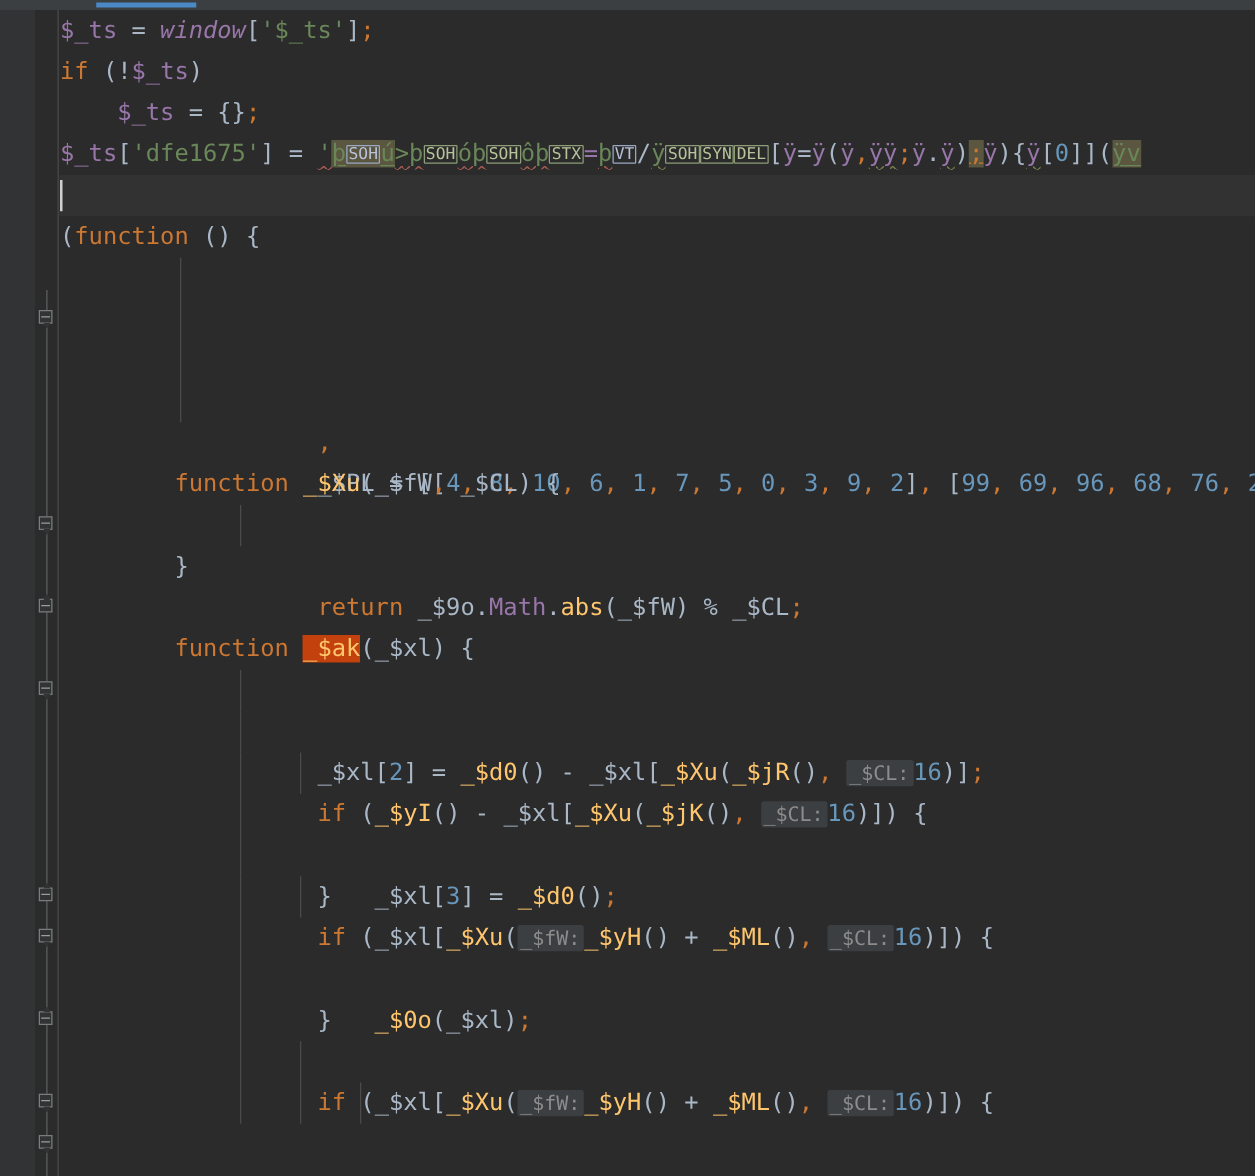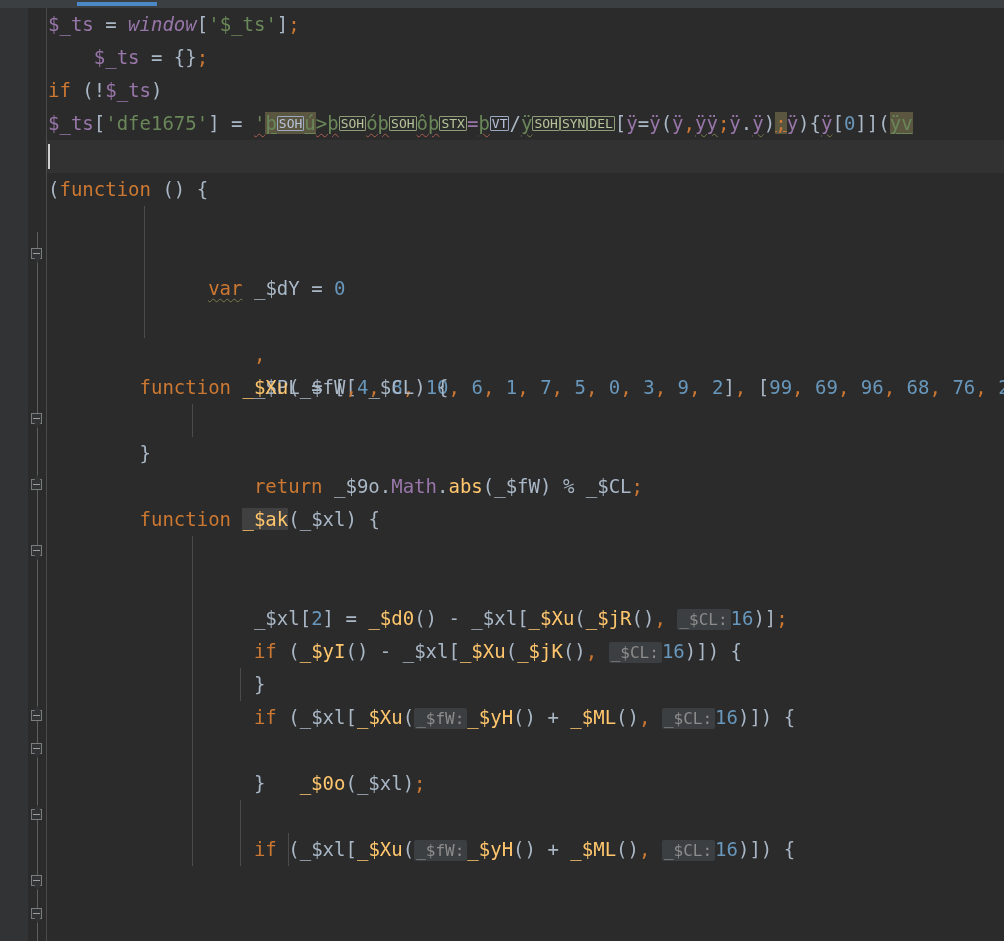--- a/index.html
+++ b/index.html
@@ -167,21 +167,21 @@
   .hint {
     background: #3c3f41;
     color: #8c8c8c;
     font-size: 16px;
     border-radius: 2px;
     padding: 1px 3px 1px 2px;
   }
 
   
   .usage-hl {
-    background: #404040;
+    background: #c2410c;
   }
 
   
   .ctrl {
     display: inline-block;
     font-size: 13px;
     line-height: 13px;
     vertical-align: 2px;
     border: 1px solid #8c9d77;
     border-radius: 1px;
@@ -215,37 +215,36 @@
   <div class="fold-marker end" style="top:702px;"></div>
   <div class="fold-marker start" style="top:735px;"></div>
   <div class="fold-marker end" style="top:801px;"></div>
   <div class="fold-marker start" style="top:867px;"></div>
   <div class="fold-marker start" style="top:900px;"></div>
 
   <div id="code">
 
     <div class="line"><span class="txt"><span class="cls">$_ts</span><span class="op"> = </span><span class="global">window</span><span class="brk">[</span><span class="str">'$_ts'</span><span class="brk">]</span><span class="semi">;</span></span></div>
 
+    <div class="line"><span class="txt"><span class="kw">if</span><span class="op"> </span><span class="brk">(</span><span class="op">!</span><span class="cls">$_ts</span><span class="brk">)</span></span></div>
+
     <div class="line"><span class="txt">    <span class="cls">$_ts</span><span class="op"> = </span><span class="brk">{}</span><span class="semi">;</span></span></div>
-
-    <div class="line"><span class="txt"><span class="kw">if</span><span class="op"> </span><span class="brk">(</span><span class="op">!</span><span class="cls">$_ts</span><span class="brk">)</span></span></div>
 
 
     <div class="line"><span class="txt"><span class="cls">$_ts</span><span class="brk">[</span><span class="str">'dfe1675'</span><span class="brk">]</span><span class="op"> = </span><span class="str spell">'</span><span class="str strsel spell">þ<span class="ctrl ctrlw">SOH</span>ú</span><span class="str spell">&gt;þ<span class="ctrl">SOH</span>óþ<span class="ctrl">SOH</span>ôþ<span class="ctrl">STX</span></span><span class="cls">=</span><span class="str spell">þ<span class="ctrl ctrlw">VT</span></span><span class="punct">/</span><span class="str typo">ÿ<span class="ctrl">SOH</span><span class="ctrl">SYN</span><span class="ctrl">DEL</span></span><span class="brk">[</span><span class="cls">ÿ</span><span class="op">=</span><span class="cls">ÿ</span><span class="brk">(</span><span class="cls">ÿ</span><span class="semi">,</span><span class="cls typo">ÿÿ</span><span class="semi">;</span><span class="cls">ÿ</span><span class="punct">.</span><span class="cls typo">ÿ</span><span class="brk">)</span><span class="semi strsel">;</span><span class="cls">ÿ</span><span class="brk">)</span><span class="brk">{</span><span class="cls typo">ÿ</span><span class="brk">[</span><span class="num">0</span><span class="brk">]]</span><span class="brk">(</span><span class="str strsel typo">ÿv</span></span></div>
 
     <div class="line current">
       <div id="caret"></div>
       <span class="txt"> </span>
     </div>
 
     <div class="line"><span class="txt"><span class="brk">(</span><span class="kw">function</span><span class="op"> </span><span class="brk">()</span><span class="op"> </span><span class="brk">{</span></span></div>
 
     <div class="line">
       <div class="iguide" style="left:97px;"></div>
-      <span class="txt">        <span class="kw typo">var</span><span class="op"> </span><span class="ident">_$dY</span><span class="op"> = </span><span class="num">0</span></span>
     </div>
 
     <div class="line">
       <div class="iguide" style="left:97px;"></div>
       <span class="txt"> </span>
     </div>
 
     <div class="line">
       <div class="iguide" style="left:97px;"></div>
       <span class="txt">            <span class="semi">,</span></span>
@@ -275,20 +274,25 @@
     <div class="line">
       <div class="iguide" style="left:145px;"></div>
       <span class="txt">            <span class="ident">_$xl</span><span class="brk">[</span><span class="num">2</span><span class="brk">]</span><span class="op"> = </span><span class="fn">_$d0</span><span class="brk">()</span><span class="op"> - </span><span class="ident">_$xl</span><span class="brk">[</span><span class="fn">_$Xu</span><span class="brk">(</span><span class="fn">_$jR</span><span class="brk">()</span><span class="semi">,</span> <span class="hint">_$CL:</span><span class="num">16</span><span class="brk">)]</span><span class="semi">;</span></span>
     </div>
 
     <div class="line">
       <div class="iguide" style="left:145px;"></div>
       <span class="txt">            <span class="kw">if</span><span class="op"> </span><span class="brk">(</span><span class="fn">_$yI</span><span class="brk">()</span><span class="op"> - </span><span class="ident">_$xl</span><span class="brk">[</span><span class="fn">_$Xu</span><span class="brk">(</span><span class="fn">_$jK</span><span class="brk">()</span><span class="semi">,</span> <span class="hint">_$CL:</span><span class="num">16</span><span class="brk">)])</span><span class="op"> </span><span class="brk">{</span></span>
     </div>
 
+    <div class="line">
+      <div class="iguide" style="left:145px;"></div>
+      <div class="iguide" style="left:193px;"></div>
+      <span class="txt">                <span class="ident">_$xl</span><span class="brk">[</span><span class="num">3</span><span class="brk">]</span><span class="op"> = </span><span class="fn">_$d0</span><span class="brk">()</span><span class="semi">;</span></span>
+    </div>
 
     <div class="line">
       <div class="iguide" style="left:145px;"></div>
       <span class="txt">            <span class="brk">}</span></span>
     </div>
 
     <div class="line">
       <div class="iguide" style="left:145px;"></div>
       <span class="txt">            <span class="kw">if</span><span class="op"> </span><span class="brk">(</span><span class="ident">_$xl</span><span class="brk">[</span><span class="fn">_$Xu</span><span class="brk">(</span><span class="hint">_$fW:</span><span class="fn">_$yH</span><span class="brk">()</span><span class="op"> + </span><span class="fn">_$ML</span><span class="brk">()</span><span class="semi">,</span> <span class="hint">_$CL:</span><span class="num">16</span><span class="brk">)])</span><span class="op"> </span><span class="brk">{</span></span>
     </div>

